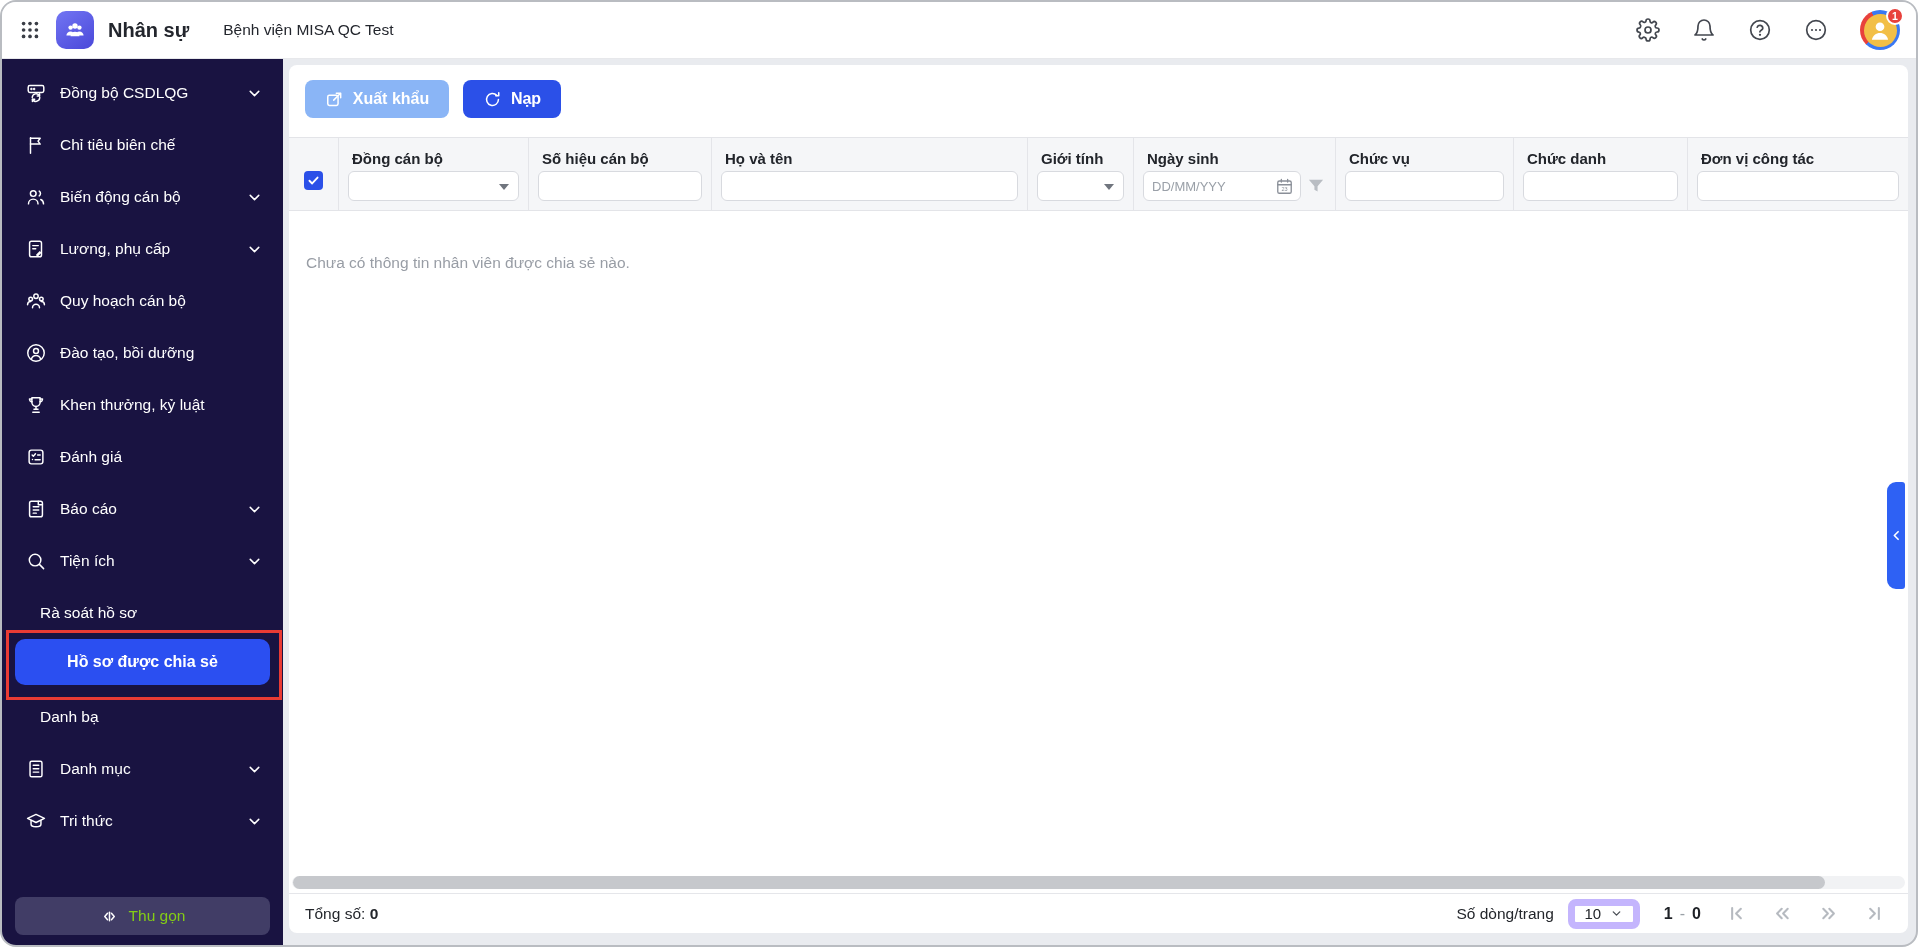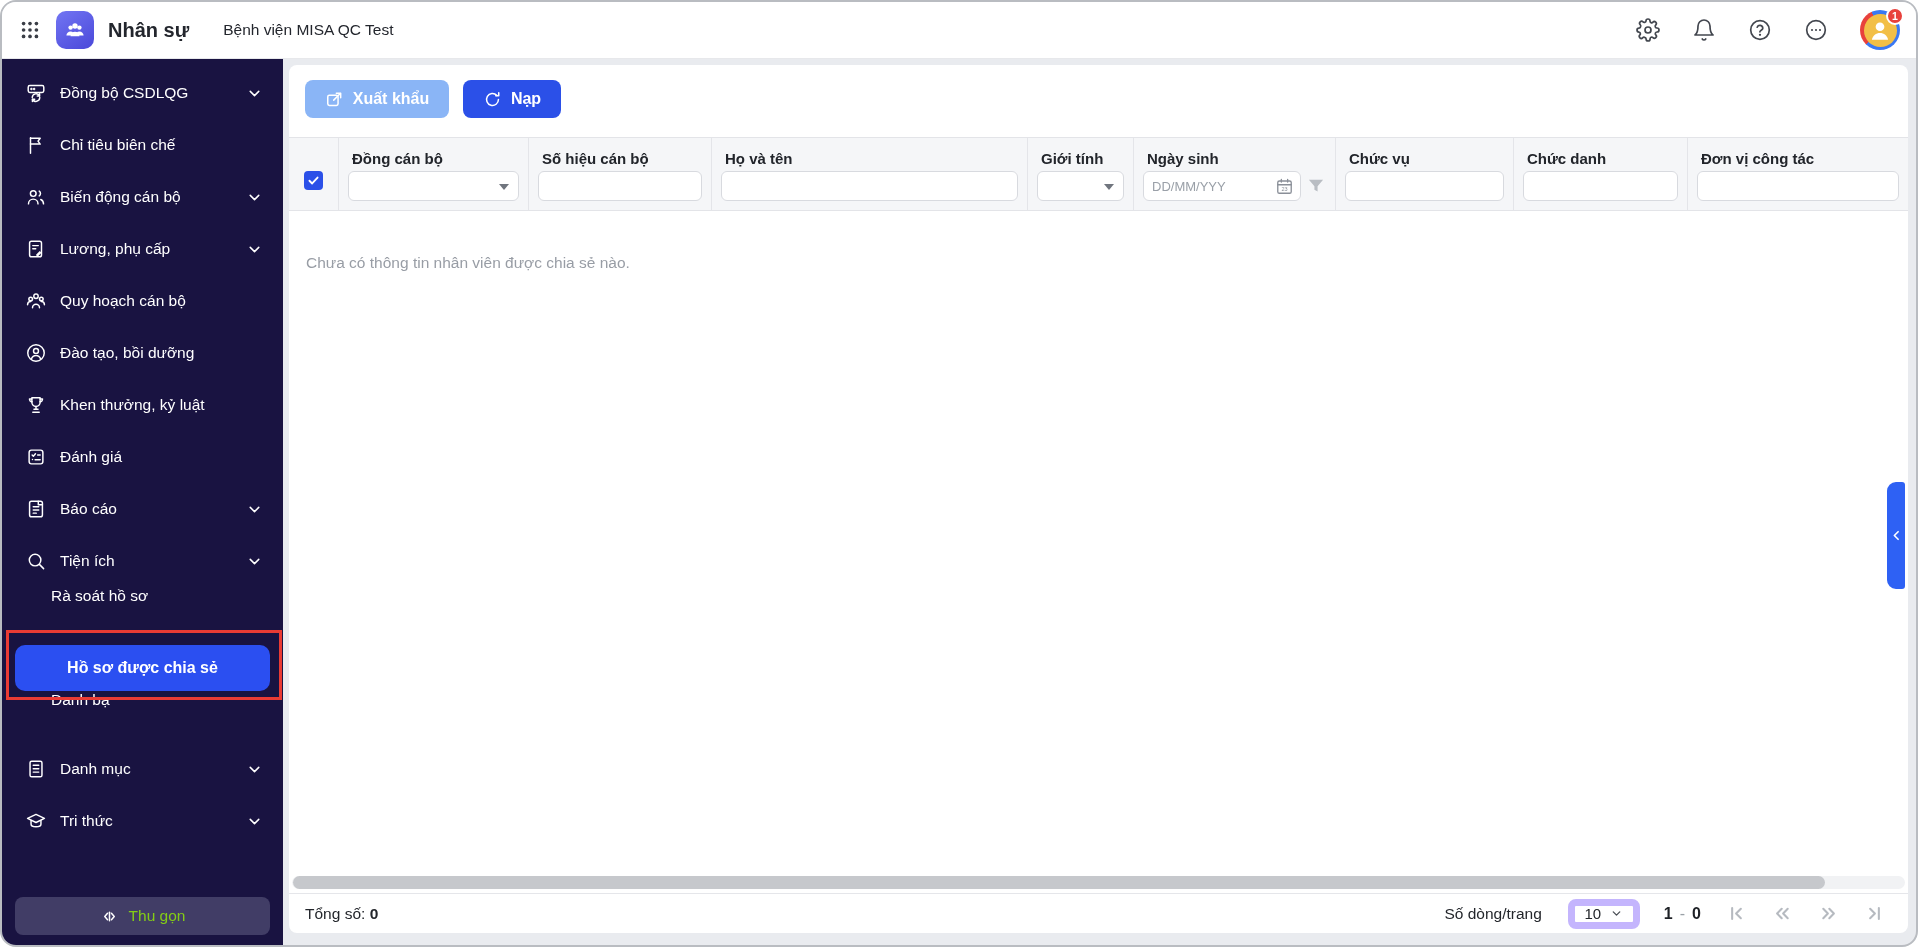--- a/index.html
+++ b/index.html
@@ -31,23 +31,23 @@
                   display:flex; align-items:center; justify-content:center; padding:0 3px; }
 
   
   .sidebar { position:absolute; top:57px; left:0; bottom:0; width:281px; background:#191341;
              display:flex; flex-direction:column; z-index:4; }
   .menu { padding-top:8px; }
   .mrow { display:flex; align-items:center; height:52px; padding:0 20px 0 23px;
           color:#fff; font-size:15.5px; cursor:pointer; white-space:nowrap; }
   .mrow .ic { width:22px; height:22px; margin-right:13px; flex:none; }
   .mrow .chev { margin-left:auto; width:17px; height:17px; flex:none; }
-  .sub { display:flex; align-items:flex-start; height:52px; padding-left:49px;
+  .sub { display:flex; align-items:center; height:52px; padding-left:38px;
          color:#fff; font-size:15.5px; cursor:pointer; white-space:nowrap; }
-  .annotated { position:relative; height:52px; display:flex; align-items:flex-end; }
+  .annotated { position:relative; height:52px; display:flex; align-items:flex-start; }
   .active-pill { margin:0 13px; height:46px; flex:1; border-radius:10px; background:#2b4ff1;
                  display:flex; align-items:center; justify-content:center;
                  color:#fff; font-size:16px; font-weight:700; cursor:pointer; }
   .red-box { position:absolute; left:4px; right:1px; top:-9px; bottom:-9px;
              border:3px solid #ea3b34; pointer-events:none; }
   .sidebar-spacer { flex:1; }
   .collapse-btn { margin:0 13px 10px 13px; height:38px; border-radius:8px; background:#413d66;
                   display:flex; align-items:center; justify-content:center; gap:10px;
                   color:#84cc16; font-size:15.5px; cursor:pointer; }
   .collapse-btn .ic { width:19px; height:19px; }
@@ -92,21 +92,21 @@
 
   .content { flex:1; padding:43px 16px 0 17px; font-size:15.5px; color:#989da5; }
 
   .hscroll { height:13px; margin:0 3px 4px 3px; border-radius:7px; background:#f1f2f4; position:relative; }
   .hthumb { position:absolute; left:1px; top:0; height:13px; width:95%; border-radius:7px; background:#c6c8cc; cursor:pointer; }
 
   .pfooter { height:40px; border-top:1px solid #e5e6ea; display:flex; align-items:center; padding:0 16px; }
   .total { font-size:15.5px; color:#23262b; }
   .total b { font-weight:700; }
   .pfooter-spacer { flex:1; }
-  .psize-label { font-size:15.5px; color:#23262b; margin-right:26px; }
+  .psize-label { font-size:15.5px; color:#23262b; margin-right:14px; }
   .psize-select { width:72px; height:30px; border:7px solid #c4b5fd; border-radius:8px; background:#fff;
                   display:flex; align-items:center; justify-content:center; gap:9px;
                   font-size:15px; color:#23262b; cursor:pointer; }
   .range { margin:0 26px 0 24px; font-size:16px; color:#1e2126; font-weight:700; display:flex; gap:7px; align-items:center; }
   .range .sep { color:#9aa0a7; font-weight:400; }
   .pager { display:flex; align-items:center; gap:27px; margin-right:8px; }
   .pg-ic { width:19px; height:19px; cursor:pointer; }
 
   
   .side-tab { position:absolute; right:11px; top:480px; width:18px; height:107px;

